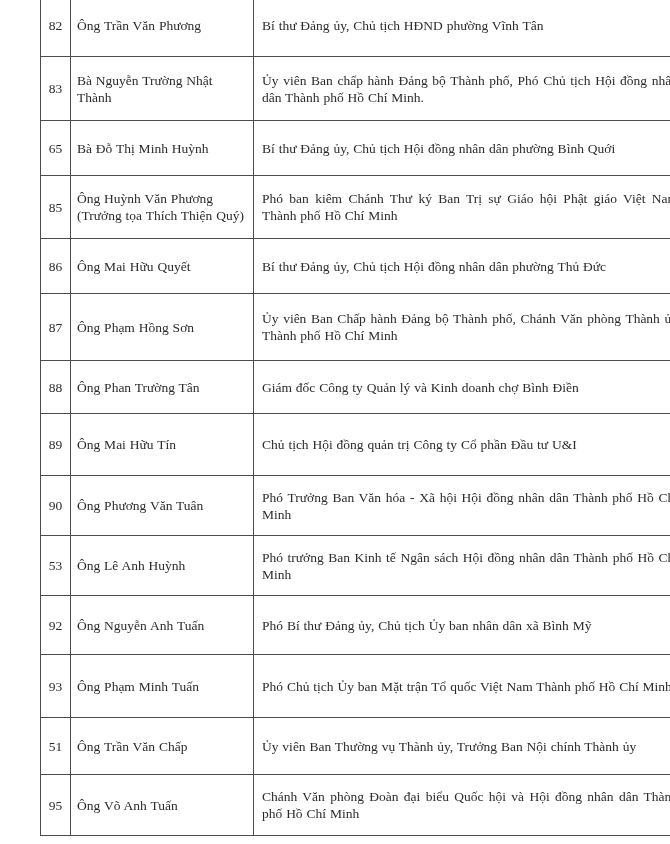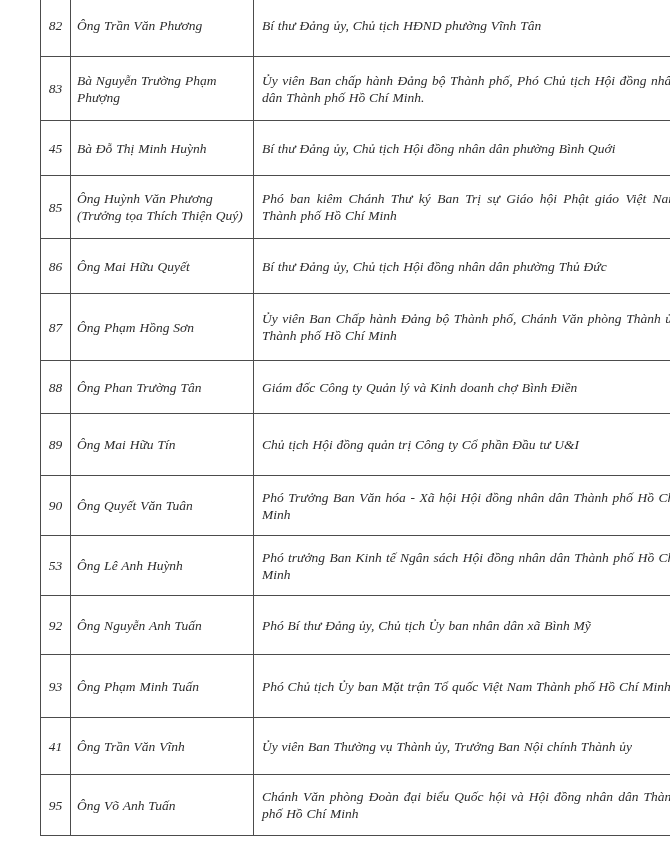--- a/index.html
+++ b/index.html
@@ -8,21 +8,20 @@
     background: #ffffff;
   }
   .page {
     position: relative;
     width: 670px;
     height: 844px;
     background: #ffffff;
     overflow: hidden;
     font-family: "Liberation Serif", "DejaVu Serif", serif;
     color: #2b2b2b;
-    font-style: italic;
   }
   table.doc-table {
     position: absolute;
     left: 40px;
     top: -7px;               
     width: 613px;
     border-collapse: collapse;
     table-layout: fixed;
   }
   table.doc-table td {
@@ -55,25 +54,25 @@
 <div class="page">
   <table class="doc-table">
     <tbody>
       <tr style="height:63px;">
         <td class="c-no">82</td>
         <td class="c-name">Ông Trần Văn Phương</td>
         <td class="c-title">Bí thư Đảng ủy, Chủ tịch HĐND phường Vĩnh Tân</td>
       </tr>
       <tr style="height:64px;">
         <td class="c-no">83</td>
-        <td class="c-name">Bà Nguyễn Trường Phạm Phượng</td>
+        <td class="c-name">Bà Nguyễn Trường Nhật Thành</td>
         <td class="c-title">Ủy viên Ban chấp hành Đảng bộ Thành phố, Phó Chủ tịch Hội đồng nhân dân Thành phố Hồ Chí Minh.</td>
       </tr>
       <tr style="height:55px;">
-        <td class="c-no">45</td>
+        <td class="c-no">65</td>
         <td class="c-name">Bà Đỗ Thị Minh Huỳnh</td>
         <td class="c-title">Bí thư Đảng ủy, Chủ tịch Hội đồng nhân dân phường Bình Quới</td>
       </tr>
       <tr style="height:63px;">
         <td class="c-no">85</td>
         <td class="c-name">Ông Huỳnh Văn Phương (Trưởng tọa Thích Thiện Quý)</td>
         <td class="c-title">Phó ban kiêm Chánh Thư ký Ban Trị sự Giáo hội Phật giáo Việt Nam Thành phố Hồ Chí Minh</td>
       </tr>
       <tr style="height:55px;">
         <td class="c-no">86</td>
@@ -90,41 +89,41 @@
         <td class="c-name">Ông Phan Trường Tân</td>
         <td class="c-title">Giám đốc Công ty Quản lý và Kinh doanh chợ Bình Điền</td>
       </tr>
       <tr style="height:62px;">
         <td class="c-no">89</td>
         <td class="c-name">Ông Mai Hữu Tín</td>
         <td class="c-title">Chủ tịch Hội đồng quản trị Công ty Cổ phần Đầu tư U&amp;I</td>
       </tr>
       <tr style="height:60px;">
         <td class="c-no">90</td>
-        <td class="c-name">Ông Quyết Văn Tuân</td>
+        <td class="c-name">Ông Phương Văn Tuân</td>
         <td class="c-title">Phó Trưởng Ban Văn hóa - Xã hội Hội đồng nhân dân Thành phố Hồ Chí Minh</td>
       </tr>
       <tr style="height:60px;">
         <td class="c-no">53</td>
         <td class="c-name">Ông Lê Anh Huỳnh</td>
         <td class="c-title">Phó trưởng Ban Kinh tế Ngân sách Hội đồng nhân dân Thành phố Hồ Chí Minh</td>
       </tr>
       <tr style="height:59px;">
         <td class="c-no">92</td>
         <td class="c-name">Ông Nguyễn Anh Tuấn</td>
         <td class="c-title">Phó Bí thư Đảng ủy, Chủ tịch Ủy ban nhân dân xã Bình Mỹ</td>
       </tr>
       <tr style="height:63px;">
         <td class="c-no">93</td>
         <td class="c-name">Ông Phạm Minh Tuấn</td>
         <td class="c-title">Phó Chủ tịch Ủy ban Mặt trận Tổ quốc Việt Nam Thành phố Hồ Chí Minh</td>
       </tr>
       <tr style="height:57px;">
-        <td class="c-no">41</td>
-        <td class="c-name">Ông Trần Văn Vĩnh</td>
+        <td class="c-no">51</td>
+        <td class="c-name">Ông Trần Văn Chấp</td>
         <td class="c-title">Ủy viên Ban Thường vụ Thành ủy, Trưởng Ban Nội chính Thành ủy</td>
       </tr>
       <tr style="height:61px;">
         <td class="c-no">95</td>
         <td class="c-name">Ông Võ Anh Tuấn</td>
         <td class="c-title">Chánh Văn phòng Đoàn đại biểu Quốc hội và Hội đồng nhân dân Thành phố Hồ Chí Minh</td>
       </tr>
     </tbody>
   </table>
 </div>

